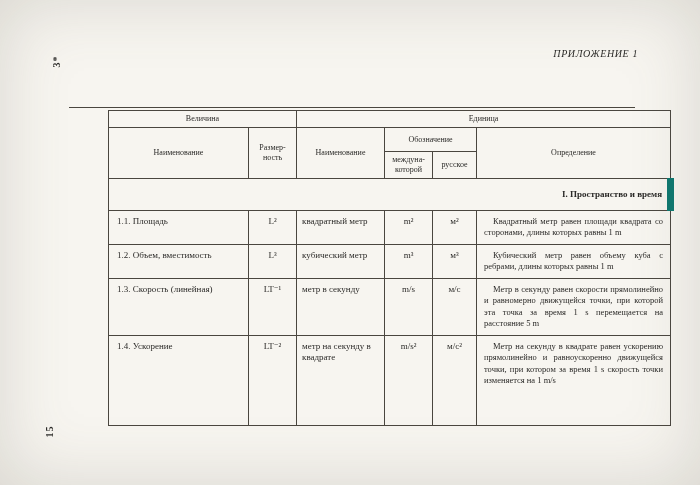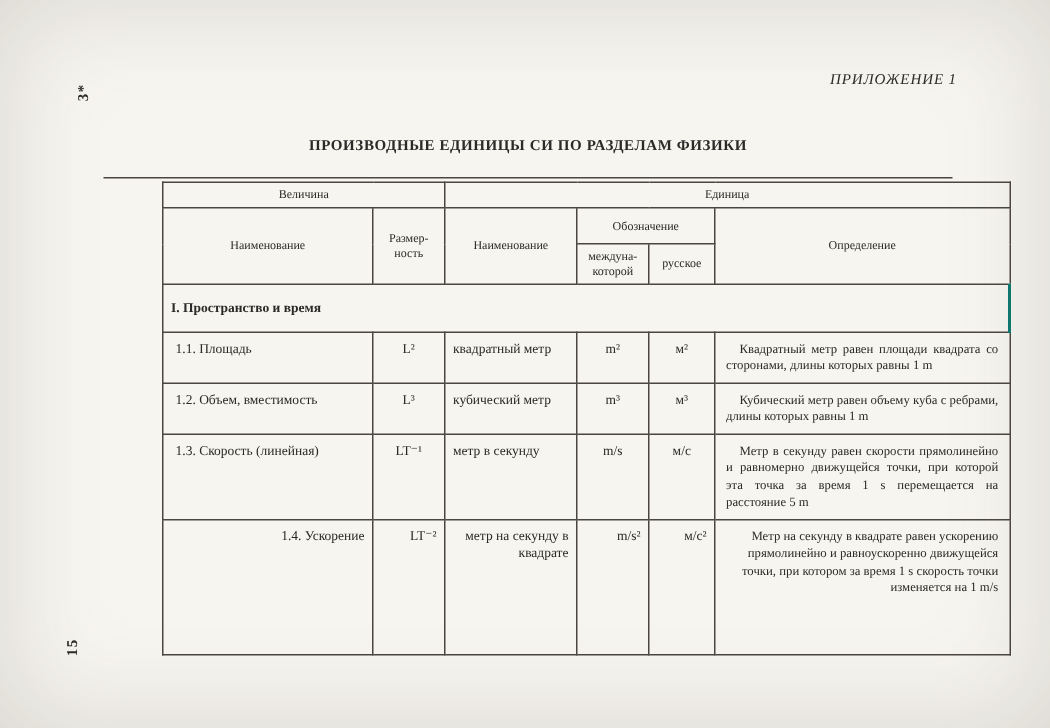--- a/index.html
+++ b/index.html
@@ -50,46 +50,45 @@
   td.c-name { text-align:left; padding-left:8px; }
   td.c-dim  { text-align:center; }
   td.c-unit { text-align:left; }
   td.c-sym  { text-align:center; }
   td.c-def  {
     text-align:justify; font-size:8.5px; line-height:1.35;
     text-indent:9px; padding:5px 7px;
   }
   tr.section-row td {
     border-left:1px solid #4a463f;
-    border-right:2px solid #0f766e;
-    text-align:left; font-weight:bold; font-size:9px;
+    border-right:7px solid #0f766e;
+    text-align:right; font-weight:bold; font-size:9px;
     height:32px; vertical-align:middle; text-indent:0;
   }
   tr.row-a th { height:15px; }
   tr.row-b th { height:24px; }
   tr.row-c th { height:20px; }
-  tr.row-last td { padding-bottom:38px;text-align:right; }
+  tr.row-last td { padding-bottom:38px; }
   col.c1 { width:140px; }
   col.c2 { width:48px; }
   col.c3 { width:88px; }
   col.c4 { width:48px; }
   col.c5 { width:44px; }
   col.c6 { width:auto; }
 </style>
 </head>
 <body>
 
 <div class="vignette"></div>
 
 <div id="mark-top" class="sig-mark">3*</div>
 <div id="mark-bottom" class="sig-mark">15</div>
 <div class="appendix">ПРИЛОЖЕНИЕ 1</div>
 
 <div class="content">
-  <div class="doc-title">ПРОИЗВОДНЫЕ ЕДИНИЦЫ СИ ПО РАЗДЕЛАМ ФИЗИКИ</div>
 
   <div class="table-wrap">
     <table>
       <colgroup>
         <col class="c1">
           <col class="c2">
           <col class="c3">
           <col class="c4">
           <col class="c5">
           <col class="c6">

